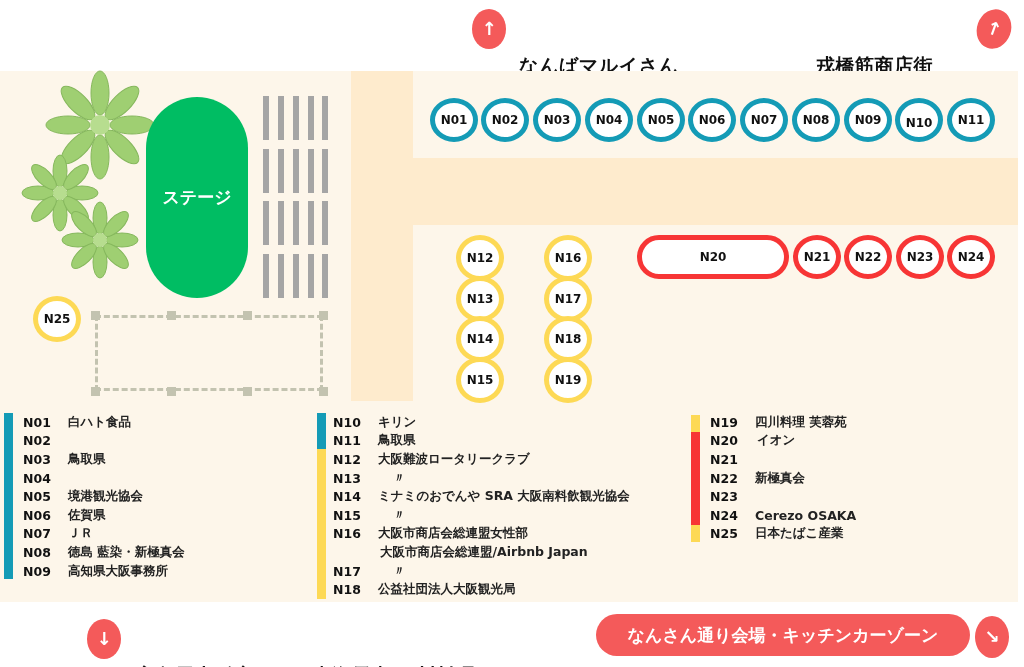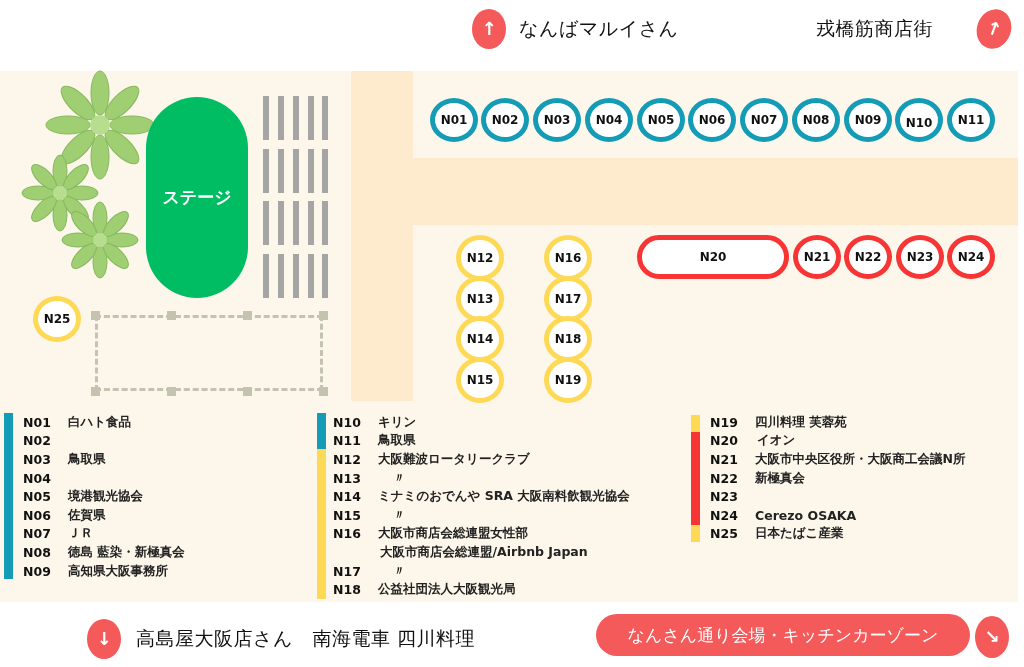--- a/index.html
+++ b/index.html
@@ -5,21 +5,21 @@
   * { box-sizing: border-box; margin: 0; padding: 0; }
   html, body { width: 1024px; height: 667px; background: #ffffff; overflow: hidden; }
   body { position: relative; font-family: "DejaVu Sans", "Liberation Sans", sans-serif; color: #1a1a1a; }
 
   
   .dir-icon {
     position: absolute; width: 34px; height: 40px; border-radius: 50%;
     background: #f45a5a; color: #fff; display: flex; align-items: center; justify-content: center;
     font-weight: bold; font-size: 18px; line-height: 1;
   }
-  .dir-label { position: absolute; font-weight: normal; font-size: 19px; color: #111; white-space: nowrap; letter-spacing: 0.5px; }
+  .dir-label { position: absolute; font-weight: bold; font-size: 19px; color: #111; white-space: nowrap; letter-spacing: 0.5px; margin-top: 37px; }
 
   
   .map-bg { position: absolute; left: 0; top: 71px; width: 1018px; height: 531px; background: #fdf6ea; }
   .corridor-v { position: absolute; left: 351px; top: 71px; width: 62px; height: 330px; background: #feebcd; }
   .corridor-h { position: absolute; left: 413px; top: 158px; width: 605px; height: 67px; background: #feebcd; }
 
   
   .stage {
     position: absolute; left: 146px; top: 97px; width: 102px; height: 201px; border-radius: 51px;
     background: #00bd63; color: #fff; font-weight: bold; font-size: 17px;
@@ -52,21 +52,21 @@
   
   .legend-col { position: absolute; }
   .legend-row { position: relative; height: 18.6px; display: flex; align-items: center; font-size: 12.5px; white-space: nowrap; }
   .legend-bar { position: absolute; left: 0; width: 9px; }
   .legend-code { display: inline-block; font-weight: bold; color: #111; }
   .legend-name { color: #222; font-weight: bold; }
 
   
   .zone-pill {
     position: absolute; left: 596px; top: 614px; width: 374px; height: 42px; border-radius: 21px;
-    background: #f45a5a; color: #fff; font-weight: normal; font-size: 17px;
+    background: #f45a5a; color: #fff; font-weight: bold; font-size: 17px;
     display: flex; align-items: center; justify-content: center; white-space: nowrap;
   }
 </style>
 </head>
 <body>
 
 <div class="dir-icon" style="left:472px; top:9px;">↑</div>
 <div class="dir-label" style="left:519px; top:16px;">なんばマルイさん</div>
 
 <div class="dir-label" style="left:816px; top:16px;">戎橋筋商店街</div>
@@ -278,21 +278,20 @@
     <div class="legend-row">
         <span class="legend-code" style="width:45px;">N19</span>
         <span class="legend-name">四川料理 芙蓉苑</span>
       </div>
     <div class="legend-row">
         <span class="legend-code" style="width:47px;">N20</span>
         <span class="legend-name">イオン</span>
       </div>
     <div class="legend-row">
         <span class="legend-code" style="width:45px;">N21</span>
-        <span class="legend-name">大阪市中央区役所・大阪商工会議N所</span>
       </div>
     <div class="legend-row">
         <span class="legend-code" style="width:45px;">N22</span>
         <span class="legend-name">新極真会</span>
       </div>
     <div class="legend-row">
         <span class="legend-code" style="width:45px;">N23</span>
       </div>
     <div class="legend-row">
         <span class="legend-code" style="width:45px;">N24</span>

